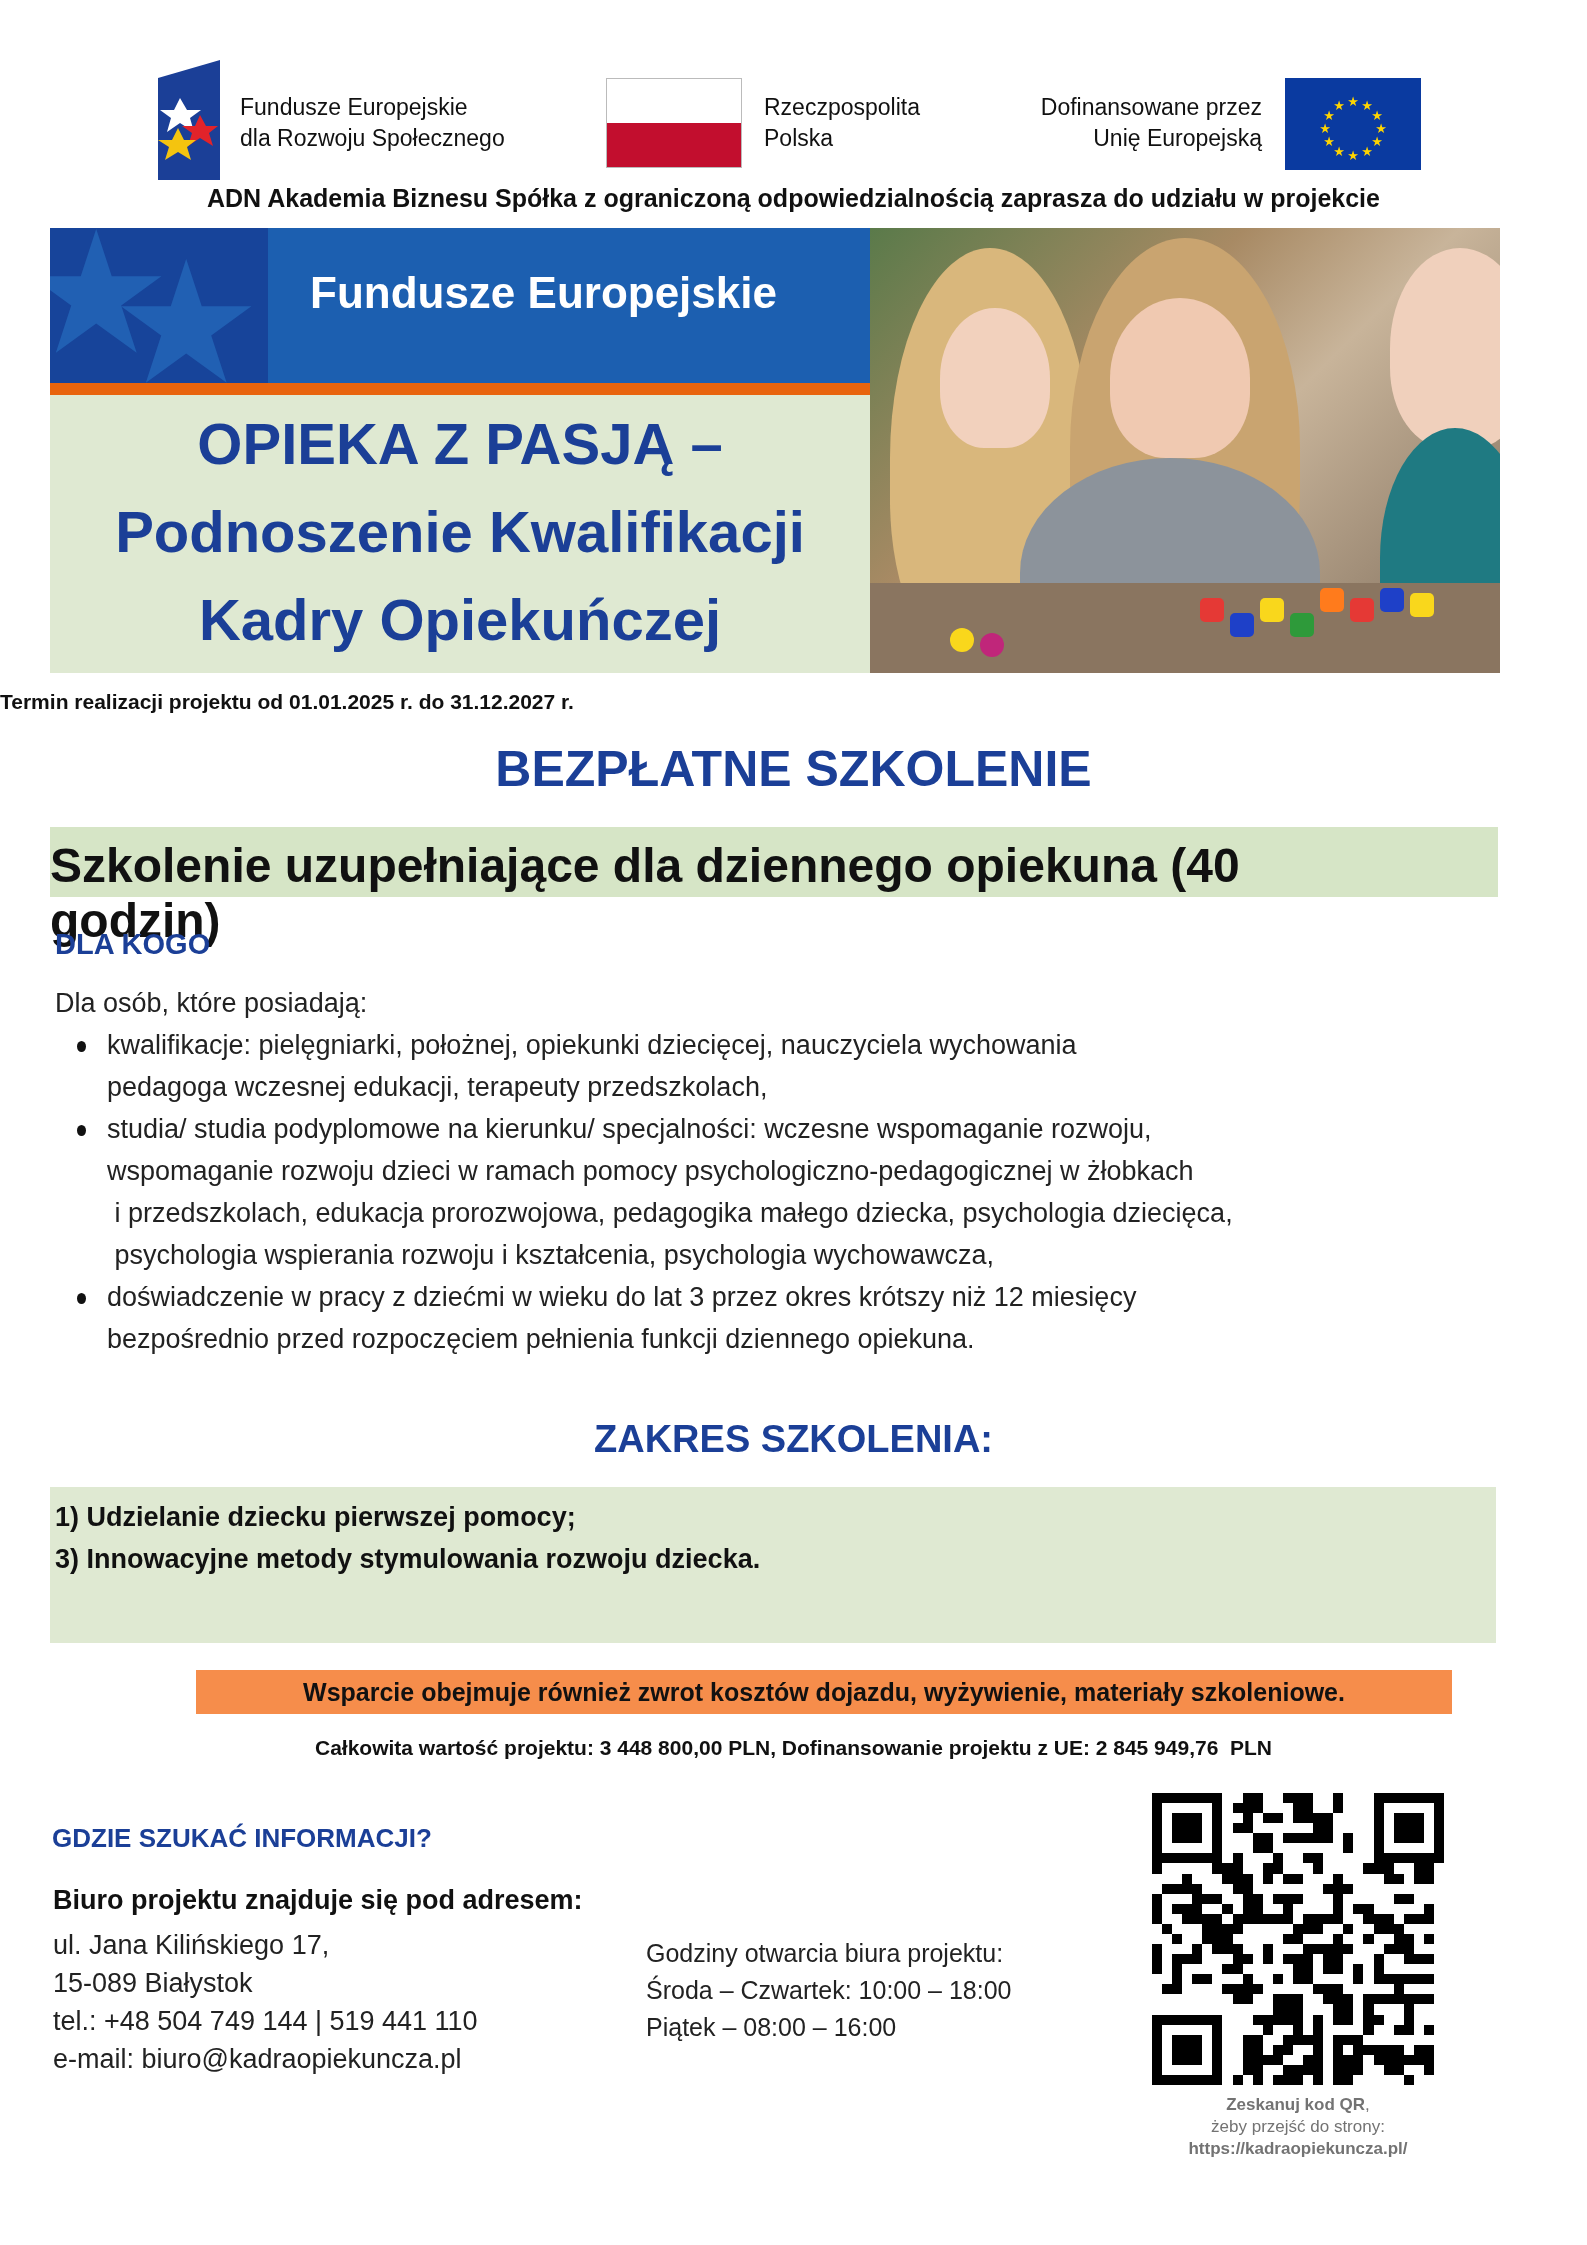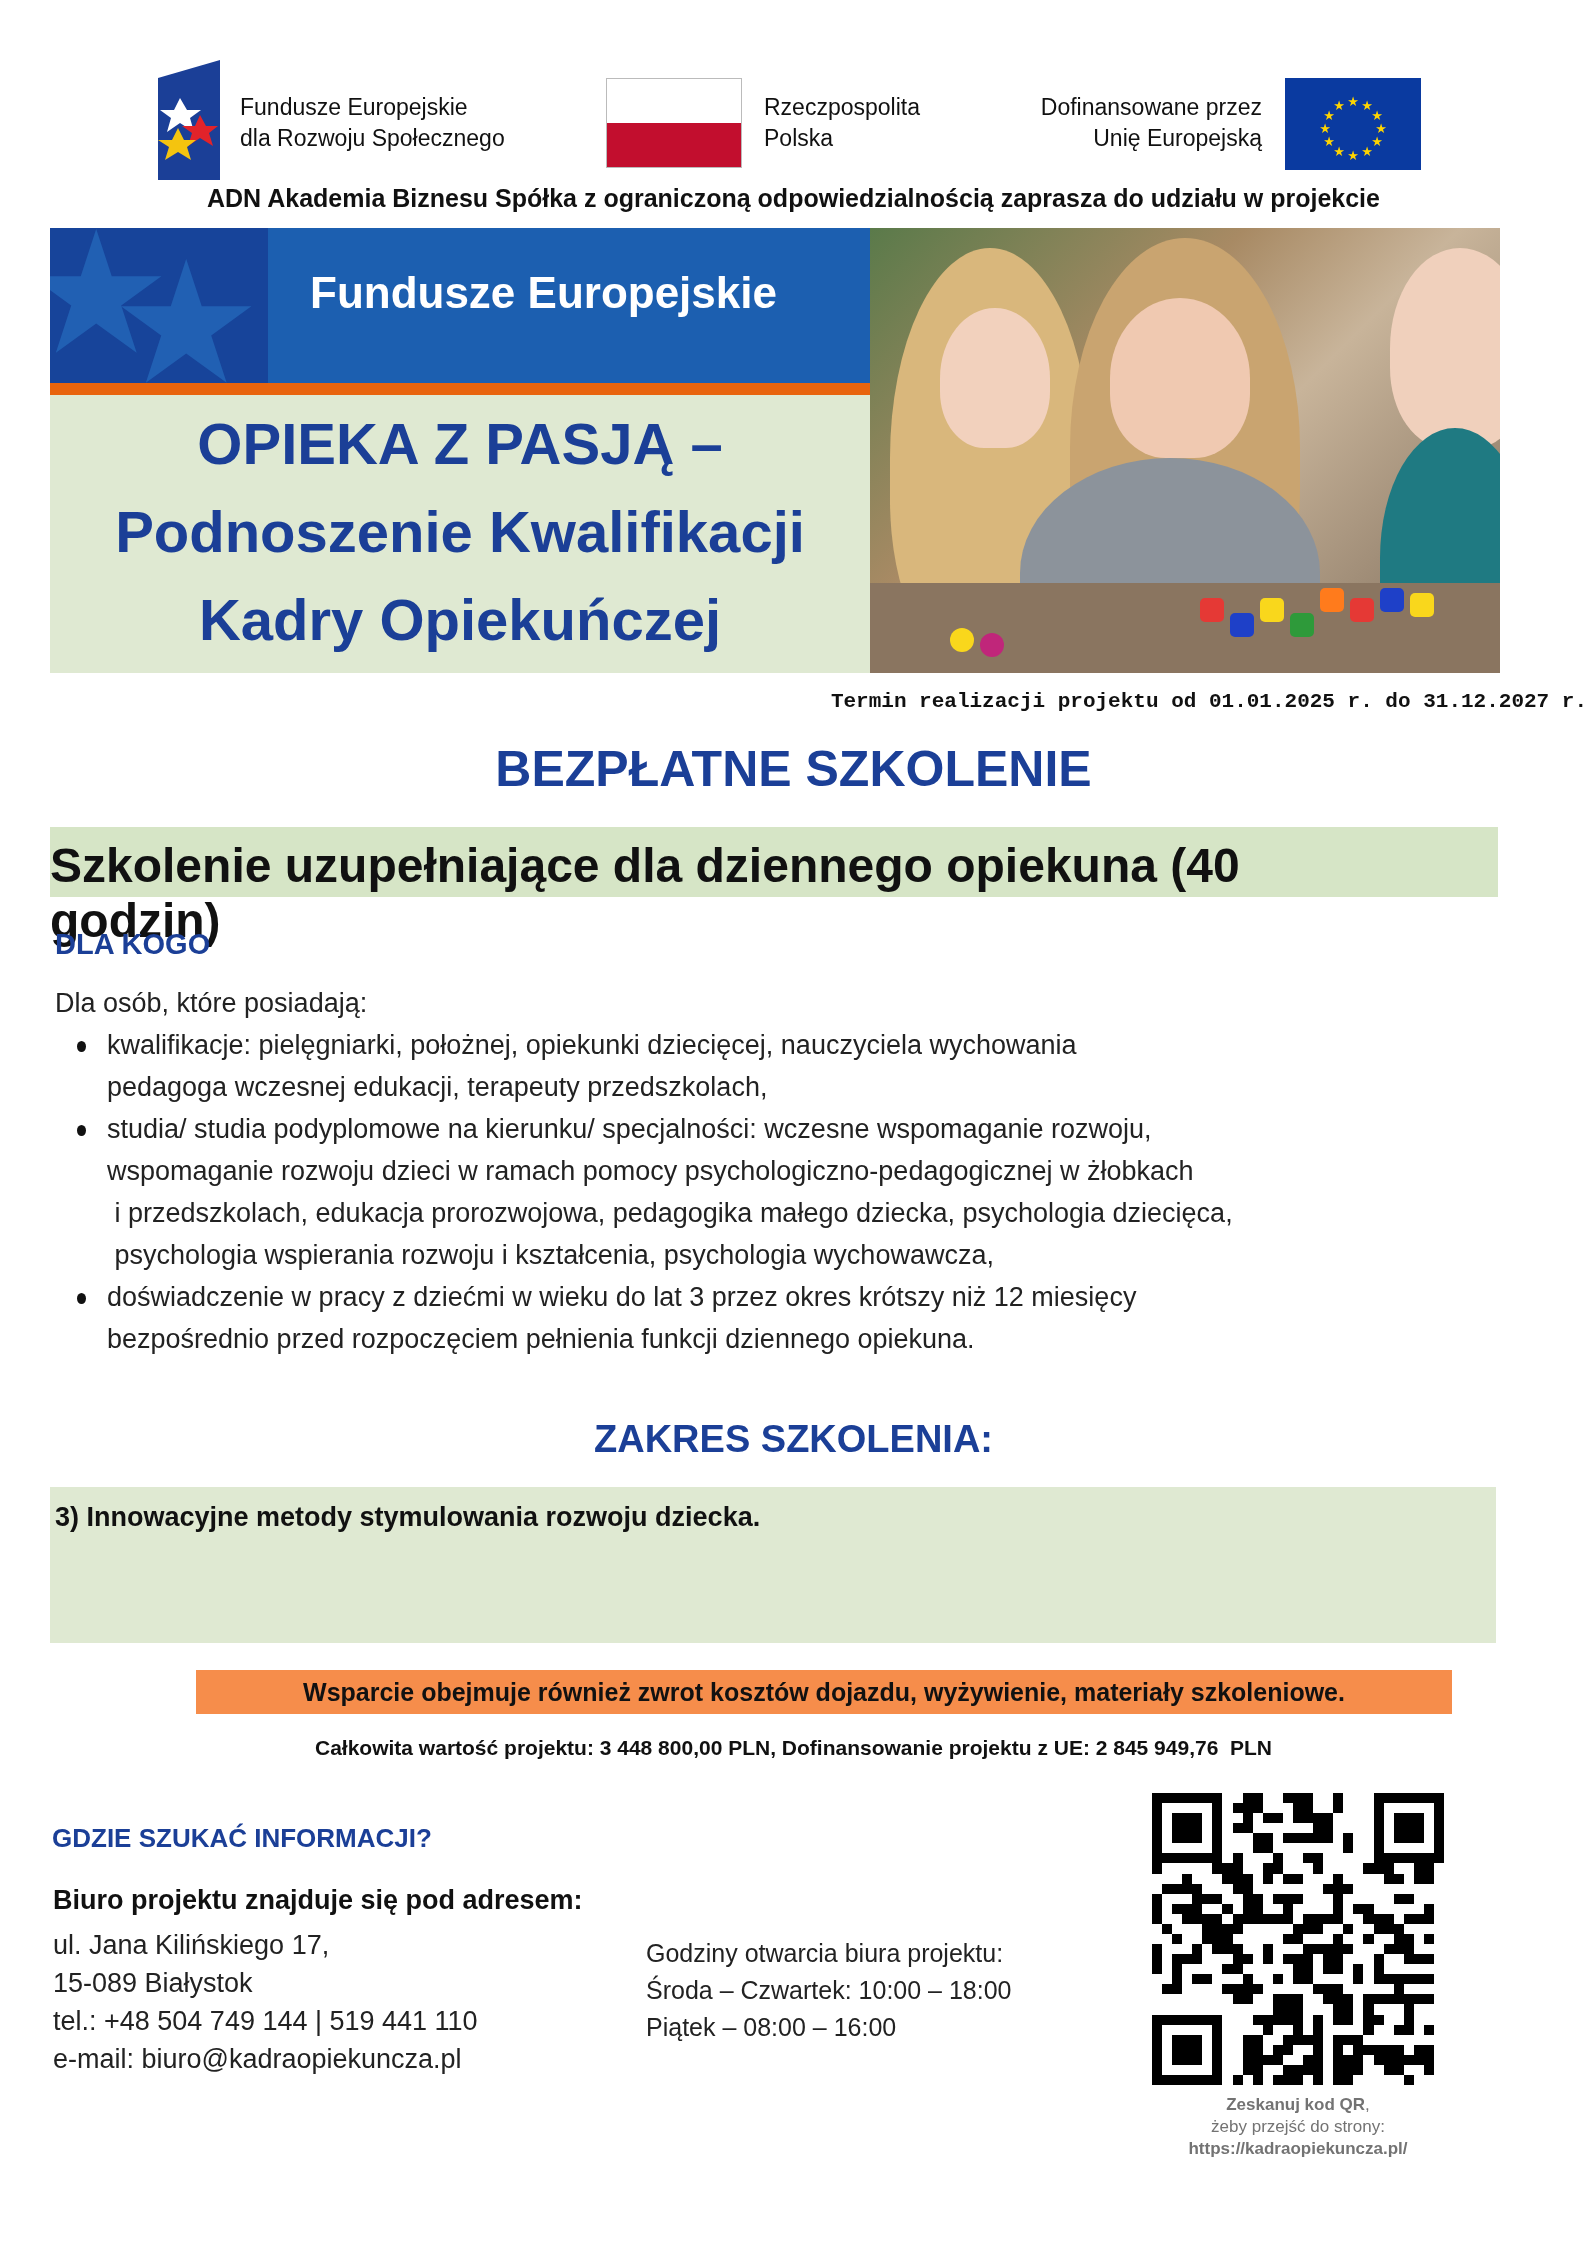--- a/index.html
+++ b/index.html
@@ -26,21 +26,21 @@
   .title-box { left:50px; top:395px; width:820px; height:278px; background:#dfe9d2; }
   .title-text { left:50px; top:400px; width:820px; text-align:center; color:#1b3f97;
                 font-weight:bold; font-size:58px; line-height:88px; }
 
   .photo { left:870px; top:228px; width:630px; height:445px; overflow:hidden;
            background:linear-gradient(135deg,#5a7a4a 0%,#a88a64 35%,#c8b49a 55%,#7c6a58 100%); }
   .photo .person { position:absolute; border-radius:50% 50% 40% 40%; }
   .photo .table { position:absolute; left:0; bottom:0; width:100%; height:90px; background:#8a7560; }
   .photo .bead { position:absolute; width:24px; height:24px; border-radius:5px; }
 
-  .term { left:0; width:1587px; top:690px; text-align:right; font-weight:bold; font-size:21px;font-family:Liberation Mono, monospace; }
+  .term { left:0; width:1587px; top:690px; text-align:left; font-weight:bold; font-size:21px; }
   .free { left:0; width:1587px; top:740px; text-align:center; font-weight:bold; font-size:50px; color:#1b3f97; }
   .course-box { left:50px; top:827px; width:1448px; height:70px; background:#d6e5c6; }
   .course-text { left:50px; top:838px; width:1312px; text-align:left; font-weight:bold; font-size:48px; color:#111; }
 
   .h-blue { color:#1b3f97; font-weight:bold; }
   .dla-kogo { left:55px; top:928px; font-size:29px; }
   .body-text { font-size:27px; line-height:42px; color:#222; }
   .intro { left:55px; top:982px; }
   ul.bullets { position:absolute; left:55px; top:1024px; margin:0; padding:0; list-style:none; width:1460px; }
   ul.bullets li { position:relative; padding-left:52px; font-size:27px; line-height:42px; color:#222; }
@@ -171,20 +171,21 @@
   <li>
     <span class="dot"></span>
     <div>doświadczenie w pracy z dziećmi w wieku do lat 3 przez okres krótszy niż 12 miesięcy</div>
     <div>bezpośrednio przed rozpoczęciem pełnienia funkcji dziennego opiekuna.</div>
   </li>
 </ul>
 
 <div class="abs h-blue zakres">ZAKRES SZKOLENIA:</div>
 <div class="abs zakres-box"></div>
 <div class="abs zakres-list">
+  <div>1) Udzielanie dziecku pierwszej pomocy;</div>
   <div>3) Innowacyjne metody stymulowania rozwoju dziecka.</div>
 </div>
 
 <div class="abs support">Wsparcie obejmuje również zwrot kosztów dojazdu, wyżywienie, materiały szkoleniowe.</div>
 <div class="abs value" style="white-space:pre;">Całkowita wartość projektu: 3 448 800,00 PLN, Dofinansowanie projektu z UE: 2 845 949,76  PLN</div>
 
 <div class="abs h-blue where">GDZIE SZUKAĆ INFORMACJI?</div>
 <div class="abs office-lbl">Biuro projektu znajduje się pod adresem:</div>
 <div class="abs addr">
   <div>ul. Jana Kilińskiego 17,</div>

